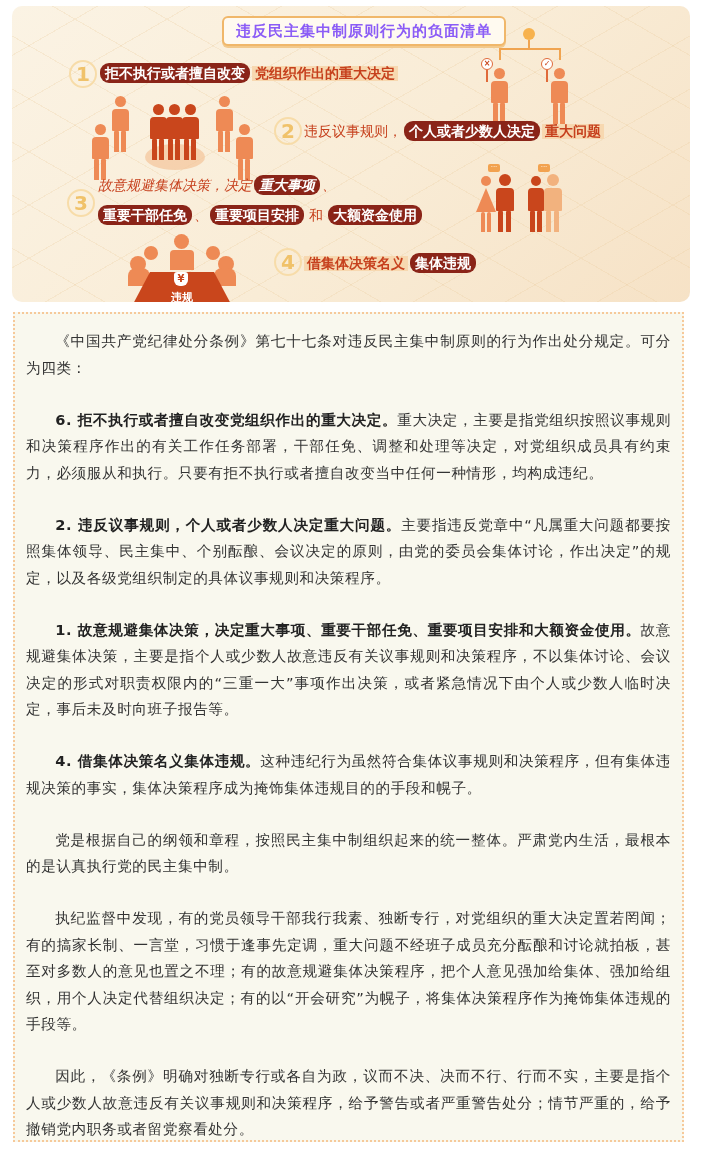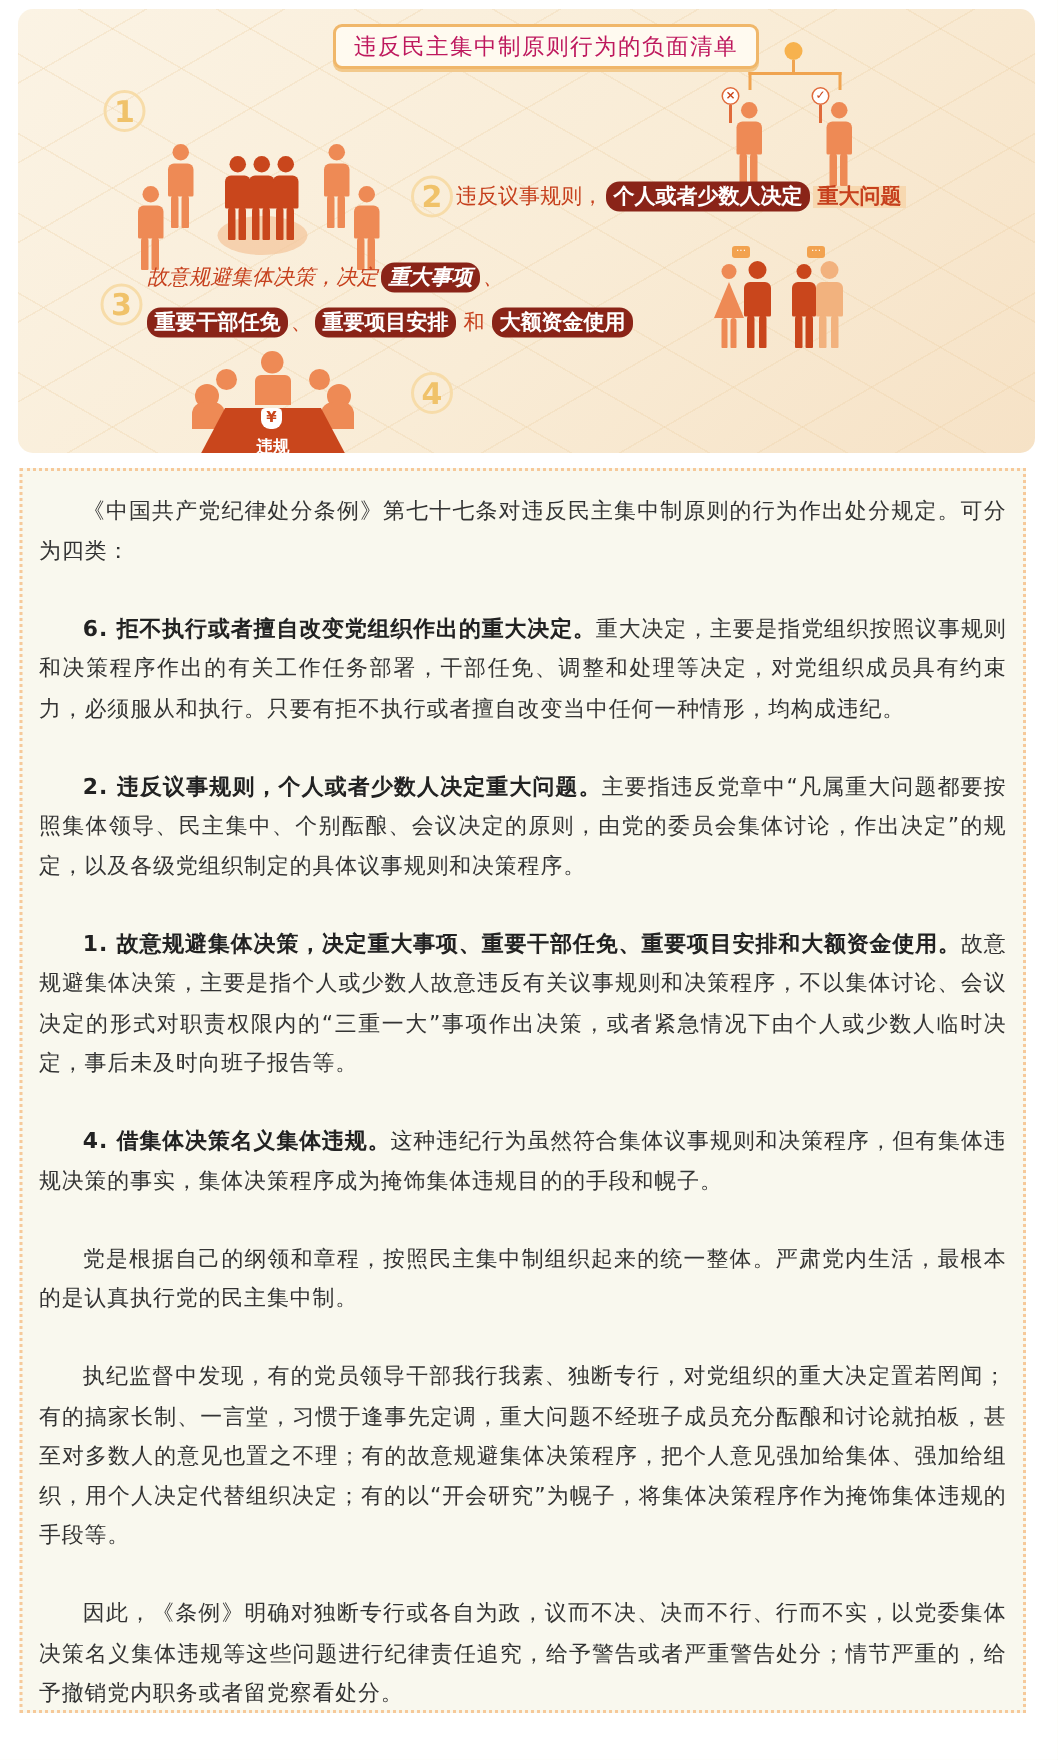--- a/index.html
+++ b/index.html
@@ -12,21 +12,21 @@
     border-radius: 10px; overflow: hidden;
     background:
       repeating-linear-gradient(30deg, rgba(235,205,160,0.28) 0 1px, transparent 1px 46px),
       repeating-linear-gradient(-30deg, rgba(235,205,160,0.28) 0 1px, transparent 1px 46px),
       linear-gradient(135deg, #fbf3e4 0%, #f9ecd6 55%, #f6e2c6 100%);
   }
   .title-box {
     position: absolute; left: 210px; top: 10px; height: 26px; padding: 0 12px;
     border: 2px solid #f0b76a; border-radius: 6px; background: #fffaf0;
     box-shadow: 0 2px 0 #f2c98c;
-    color: #be185d; font-weight: normal; font-size: 15px; line-height: 26px;
+    color: #8b5cf6; font-weight: bold; font-size: 15px; line-height: 26px;
     font-family: "DejaVu Serif", "Liberation Serif", serif; letter-spacing: 1px;
     white-space: nowrap;
   }
   .num {
     position: absolute; width: 24px; height: 24px; border-radius: 50%;
     border: 2px solid #f7dca9; color: #f0c26a; font-weight: bold;
     font-size: 20px; line-height: 24px; text-align: center;
     font-family: "DejaVu Sans", sans-serif;
   }
   .row { position: absolute; display: flex; align-items: center; white-space: nowrap;
@@ -89,20 +89,24 @@
     <div style="position:absolute;left:79px;top:44px;width:1.5px;height:12px;background:#e06a3a;"></div>
     <div class="person light" style="left:82px;top:42px;width:22px;height:58px;">
       <div class="head" style="left:5px;top:0;width:11px;height:11px;"></div>
       <div class="body" style="left:2px;top:13px;width:17px;height:22px;"></div>
       <div class="body" style="left:4px;top:34px;width:5px;height:22px;"></div>
       <div class="body" style="left:11px;top:34px;width:5px;height:22px;"></div>
     </div>
   </div>
 
   <div class="num" style="left:57px;top:54px;">1</div>
+  <div class="row" style="left:86px;top:57px;">
+    <span class="pill">拒不执行或者擅自改变</span>
+    <span class="hl">党组织作出的重大决定</span>
+  </div>
 
   <div class="fig" style="left:78px;top:88px;width:170px;height:90px;">
     <div style="position:absolute;left:55px;top:50px;width:60px;height:26px;border-radius:50%;background:#f3c49a;opacity:0.7;"></div>
     <div class="person light" style="left:0px;top:30px;width:22px;height:58px;">
       <div class="head" style="left:5px;top:0;width:11px;height:11px;"></div>
       <div class="body" style="left:2px;top:13px;width:17px;height:22px;"></div>
       <div class="body" style="left:4px;top:34px;width:5px;height:22px;"></div>
       <div class="body" style="left:11px;top:34px;width:5px;height:22px;"></div>
     </div>
     <div class="person light" style="left:20px;top:2px;width:22px;height:58px;">
@@ -201,31 +205,35 @@
     <div style="position:absolute;left:52px;top:0;width:15px;height:15px;border-radius:50%;background:#ee8a55;"></div>
     <div style="position:absolute;left:48px;top:16px;width:24px;height:20px;background:#ee8a55;border-radius:4px 4px 0 0;"></div>
     <div style="position:absolute;left:6px;top:34px;width:22px;height:18px;background:#ee8a55;border-radius:8px 8px 0 0;"></div>
     <div style="position:absolute;left:92px;top:34px;width:22px;height:18px;background:#ee8a55;border-radius:8px 8px 0 0;"></div>
     <div style="position:absolute;left:10px;top:38px;width:0;height:0;border-left:18px solid transparent;border-right:18px solid transparent;border-bottom:34px solid #c9461c;width:64px;"></div>
     <div style="position:absolute;left:52px;top:38px;width:14px;height:14px;background:#fff;border-radius:3px 3px 6px 6px;color:#c9461c;font-size:10px;line-height:14px;text-align:center;font-weight:bold;">¥</div>
     <div style="position:absolute;left:38px;top:56px;width:44px;text-align:center;color:#fff;font-size:11px;font-weight:bold;">违规</div>
   </div>
 
   <div class="num" style="left:262px;top:242px;">4</div>
+  <div class="row" style="left:292px;top:247px;">
+    <span class="hl">借集体决策名义</span>
+    <span class="pill">集体违规</span>
+  </div>
 </div>
 
 <div class="textbox">
   <p>《中国共产党纪律处分条例》第七十七条对违反民主集中制原则的行为作出处分规定。可分为四类：</p>
 
   <p><b>6. 拒不执行或者擅自改变党组织作出的重大决定。</b><span>重大决定，主要是指党组织按照议事规则和决策程序作出的有关工作任务部署，干部任免、调整和处理等决定，对党组织成员具有约束力，必须服从和执行。只要有拒不执行或者擅自改变当中任何一种情形，均构成违纪。</span></p>
 
   <p><b>2. 违反议事规则，个人或者少数人决定重大问题。</b><span>主要指违反党章中“凡属重大问题都要按照集体领导、民主集中、个别酝酿、会议决定的原则，由党的委员会集体讨论，作出决定”的规定，以及各级党组织制定的具体议事规则和决策程序。</span></p>
 
   <p><b>1. 故意规避集体决策，决定重大事项、重要干部任免、重要项目安排和大额资金使用。</b><span>故意规避集体决策，主要是指个人或少数人故意违反有关议事规则和决策程序，不以集体讨论、会议决定的形式对职责权限内的“三重一大”事项作出决策，或者紧急情况下由个人或少数人临时决定，事后未及时向班子报告等。</span></p>
 
   <p><b>4. 借集体决策名义集体违规。</b><span>这种违纪行为虽然符合集体议事规则和决策程序，但有集体违规决策的事实，集体决策程序成为掩饰集体违规目的的手段和幌子。</span></p>
 
   <p>党是根据自己的纲领和章程，按照民主集中制组织起来的统一整体。严肃党内生活，最根本的是认真执行党的民主集中制。</p>
 
   <p>执纪监督中发现，有的党员领导干部我行我素、独断专行，对党组织的重大决定置若罔闻；有的搞家长制、一言堂，习惯于逢事先定调，重大问题不经班子成员充分酝酿和讨论就拍板，甚至对多数人的意见也置之不理；有的故意规避集体决策程序，把个人意见强加给集体、强加给组织，用个人决定代替组织决定；有的以“开会研究”为幌子，将集体决策程序作为掩饰集体违规的手段等。</p>
 
-  <p>因此，《条例》明确对独断专行或各自为政，议而不决、决而不行、行而不实，以党委集体决策名义集体违规等这些问题进行纪律责任追究，给予警告或者严重警告处分；情节严重的，给予撤销党内职务或者留党察看处分。</p>
+  <p>因此，《条例》明确对独断专行或各自为政，议而不决、决而不行、行而不实，主要是指个人或少数人故意违反有关议事规则和决策程序，给予警告或者严重警告处分；情节严重的，给予撤销党内职务或者留党察看处分。</p>
 </div>
 
 </body></html>

